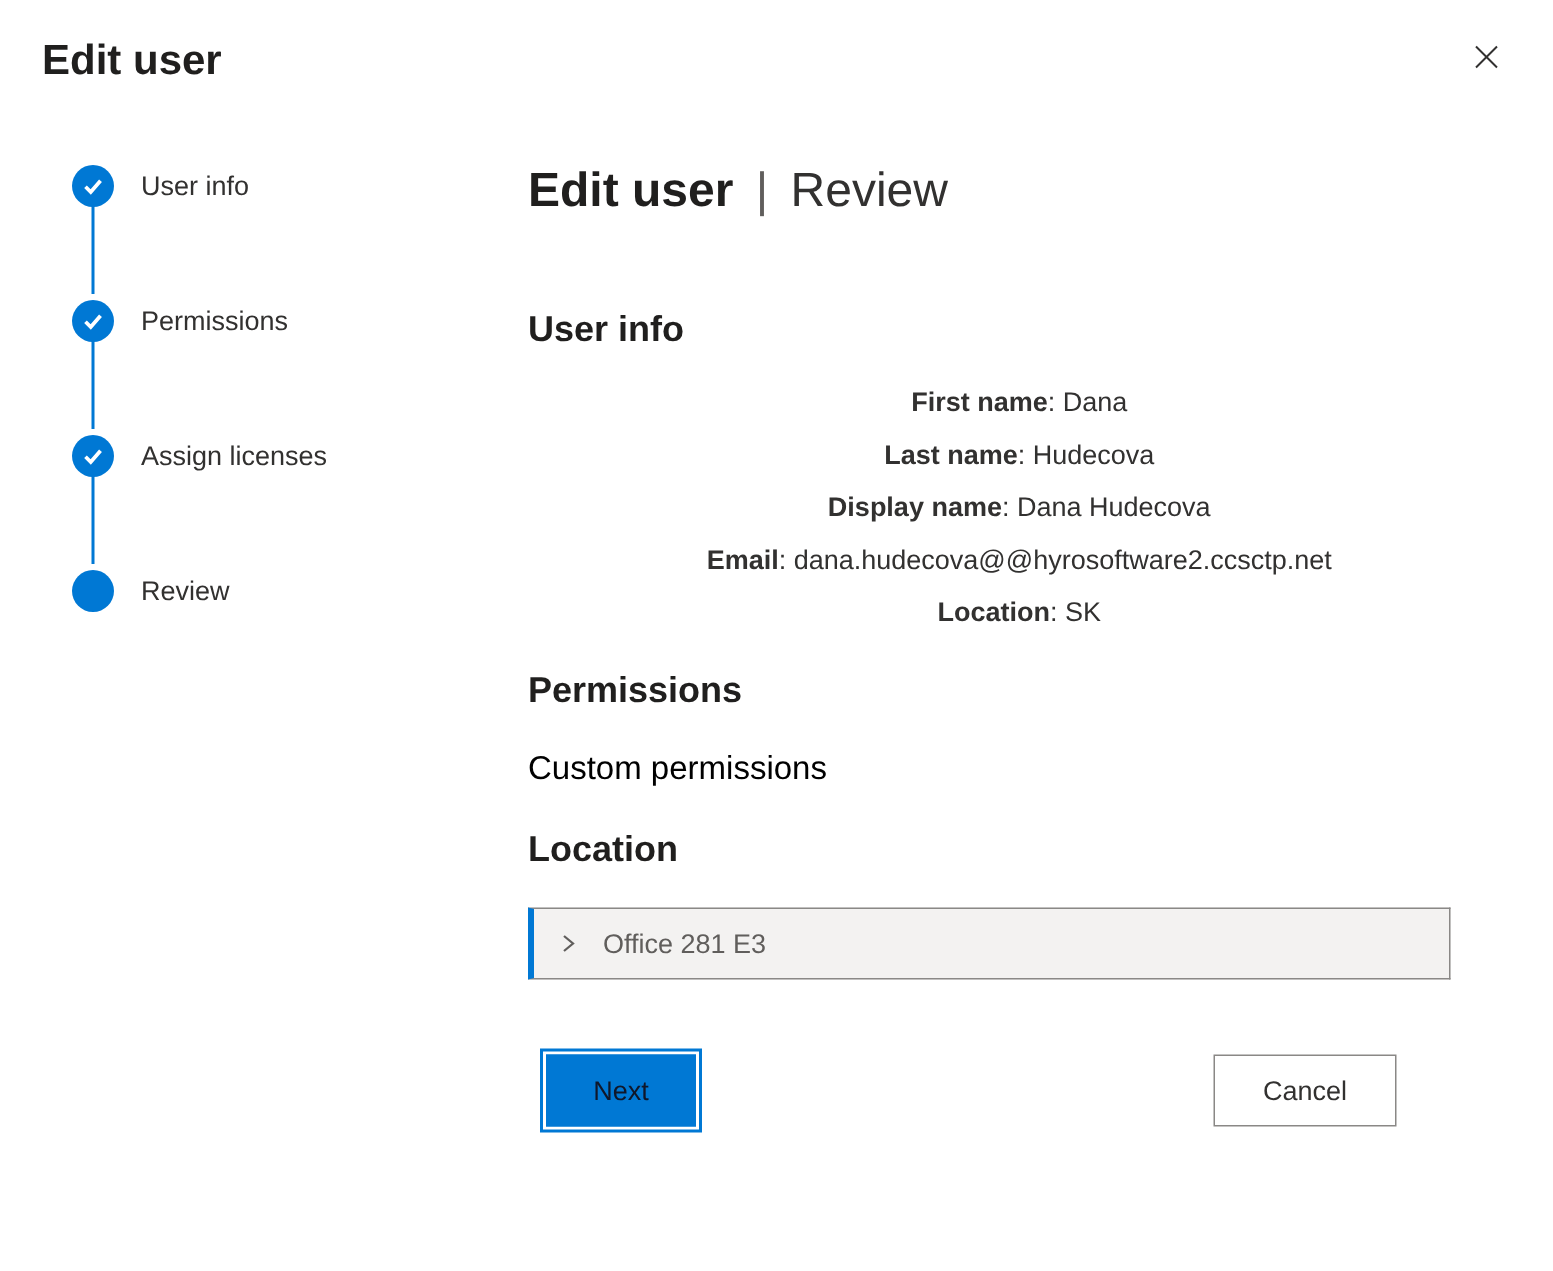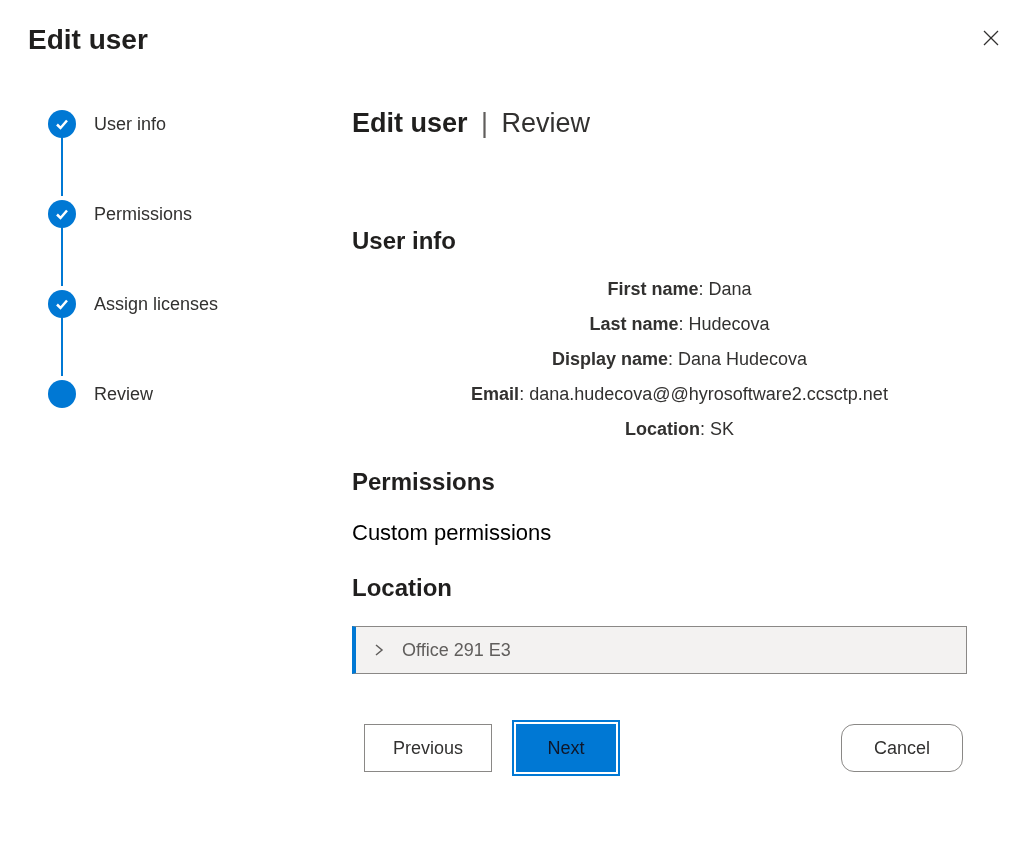--- a/index.html
+++ b/index.html
@@ -91,24 +91,24 @@
     .wizard-label {
       margin-left: 18px;
       font-size: 18px;
       color: #323130;
     }
     .main-content {
       flex: 1;
       padding-left: 24px;
     }
     .page-title {
-      font-size: 27px;
+      font-size: 32px;
       font-weight: 600;
       color: #201f1e;
-      margin-bottom: 88px;
+      margin-bottom: 61px;
     }
     .page-title .sep {
       font-weight: 300;
       color: #605e5c;
       margin: 0 6px;
     }
     .page-title .subtitle {
       font-weight: 400;
       color: #323130;
     }
@@ -185,21 +185,21 @@
     .btn-primary {
       background: #0078d4;
       color: #0f172a;
       border: 1px solid #0078d4;
       outline: 2px solid #0078d4;
       outline-offset: 2px;
       text-align: center;
     }
     .btn-previous { margin-right: 24px; min-width: 128px; }
     .btn-next { min-width: 100px; }
-    .btn-cancel { margin-left: auto; margin-right: 44px; min-width: 122px; border-radius: 13px; }
+    .btn-cancel { margin-left: auto; margin-right: 76px; min-width: 122px; }
   </style>
 </head>
 <body>
 
 <div class="header">
   <div class="header-title">Edit user</div>
   <button class="close-btn">
     <span>
       <svg viewBox="0 0 18 18">
           <line x1="2" y1="2" x2="16" y2="16"></line>
@@ -278,22 +278,21 @@
     <h2 class="section-heading">Permissions</h2>
     <div class="perm-text">Custom permissions</div>
 
     <h2 class="section-heading">Location</h2>
     <div class="license-row">
       <span class="chev">
         <svg viewBox="0 0 14 14">
             <polyline points="4,2 10,7 4,12"></polyline>
           </svg>
       </span>
-      <span class="license-name">Office 291 E3</span>
+      <span class="license-name">Office 281 E3</span>
     </div>
 
     <div class="footer-buttons">
-      <button class="btn btn-previous">Previous</button>
       <button class="btn btn-primary btn-next">Next</button>
       <button class="btn btn-cancel">Cancel</button>
     </div>
   </div>
 </div>
 
 </body></html>

